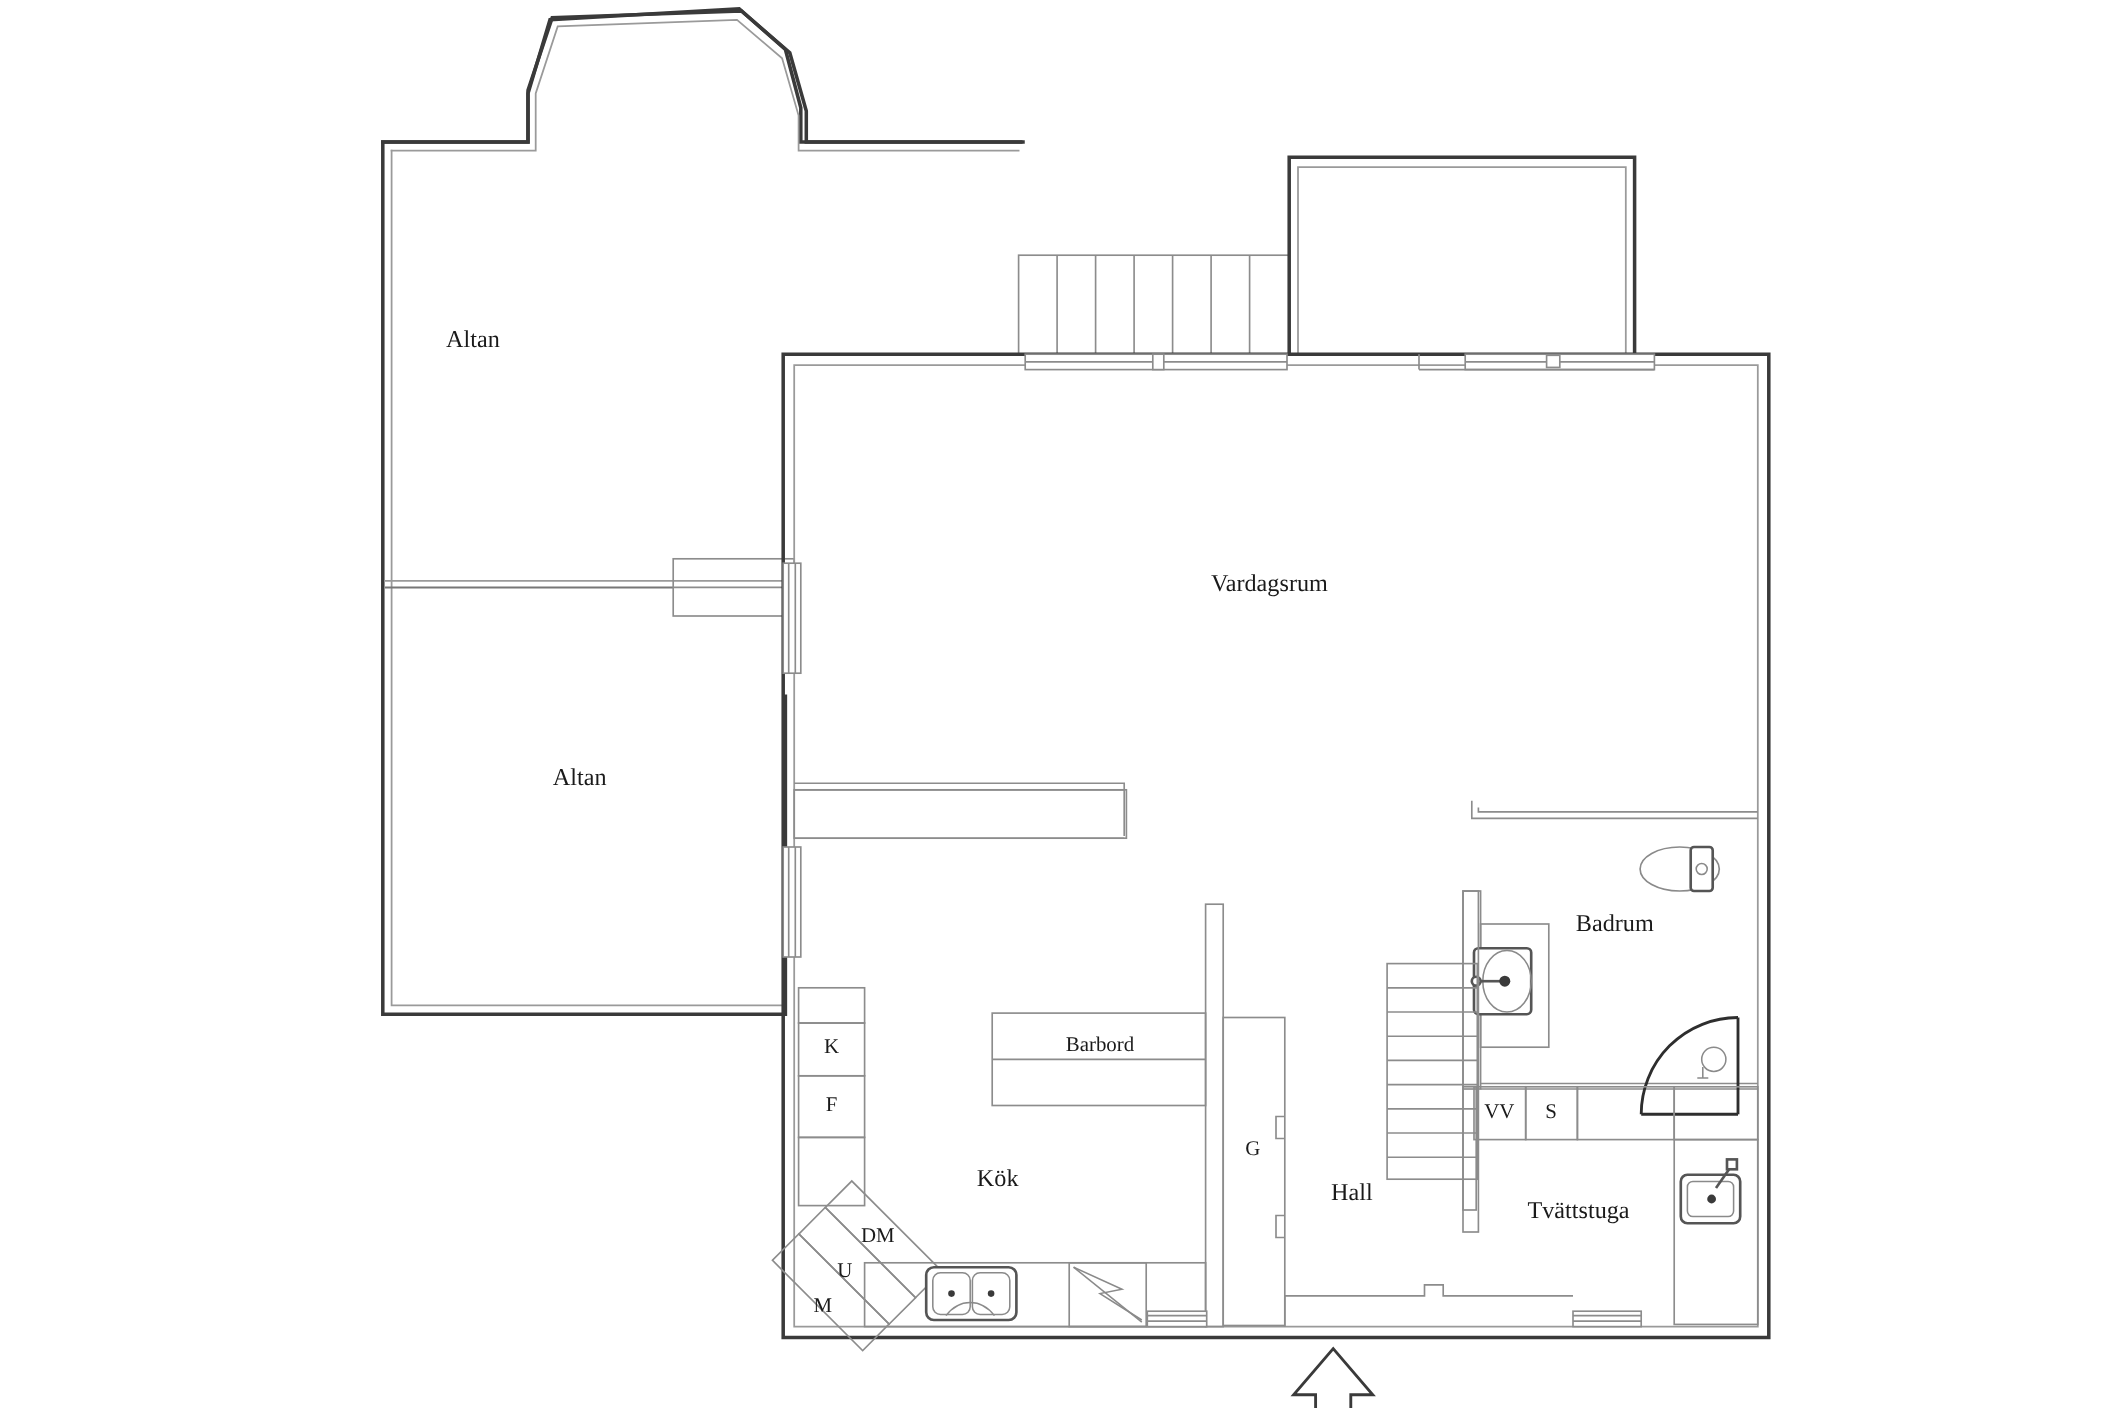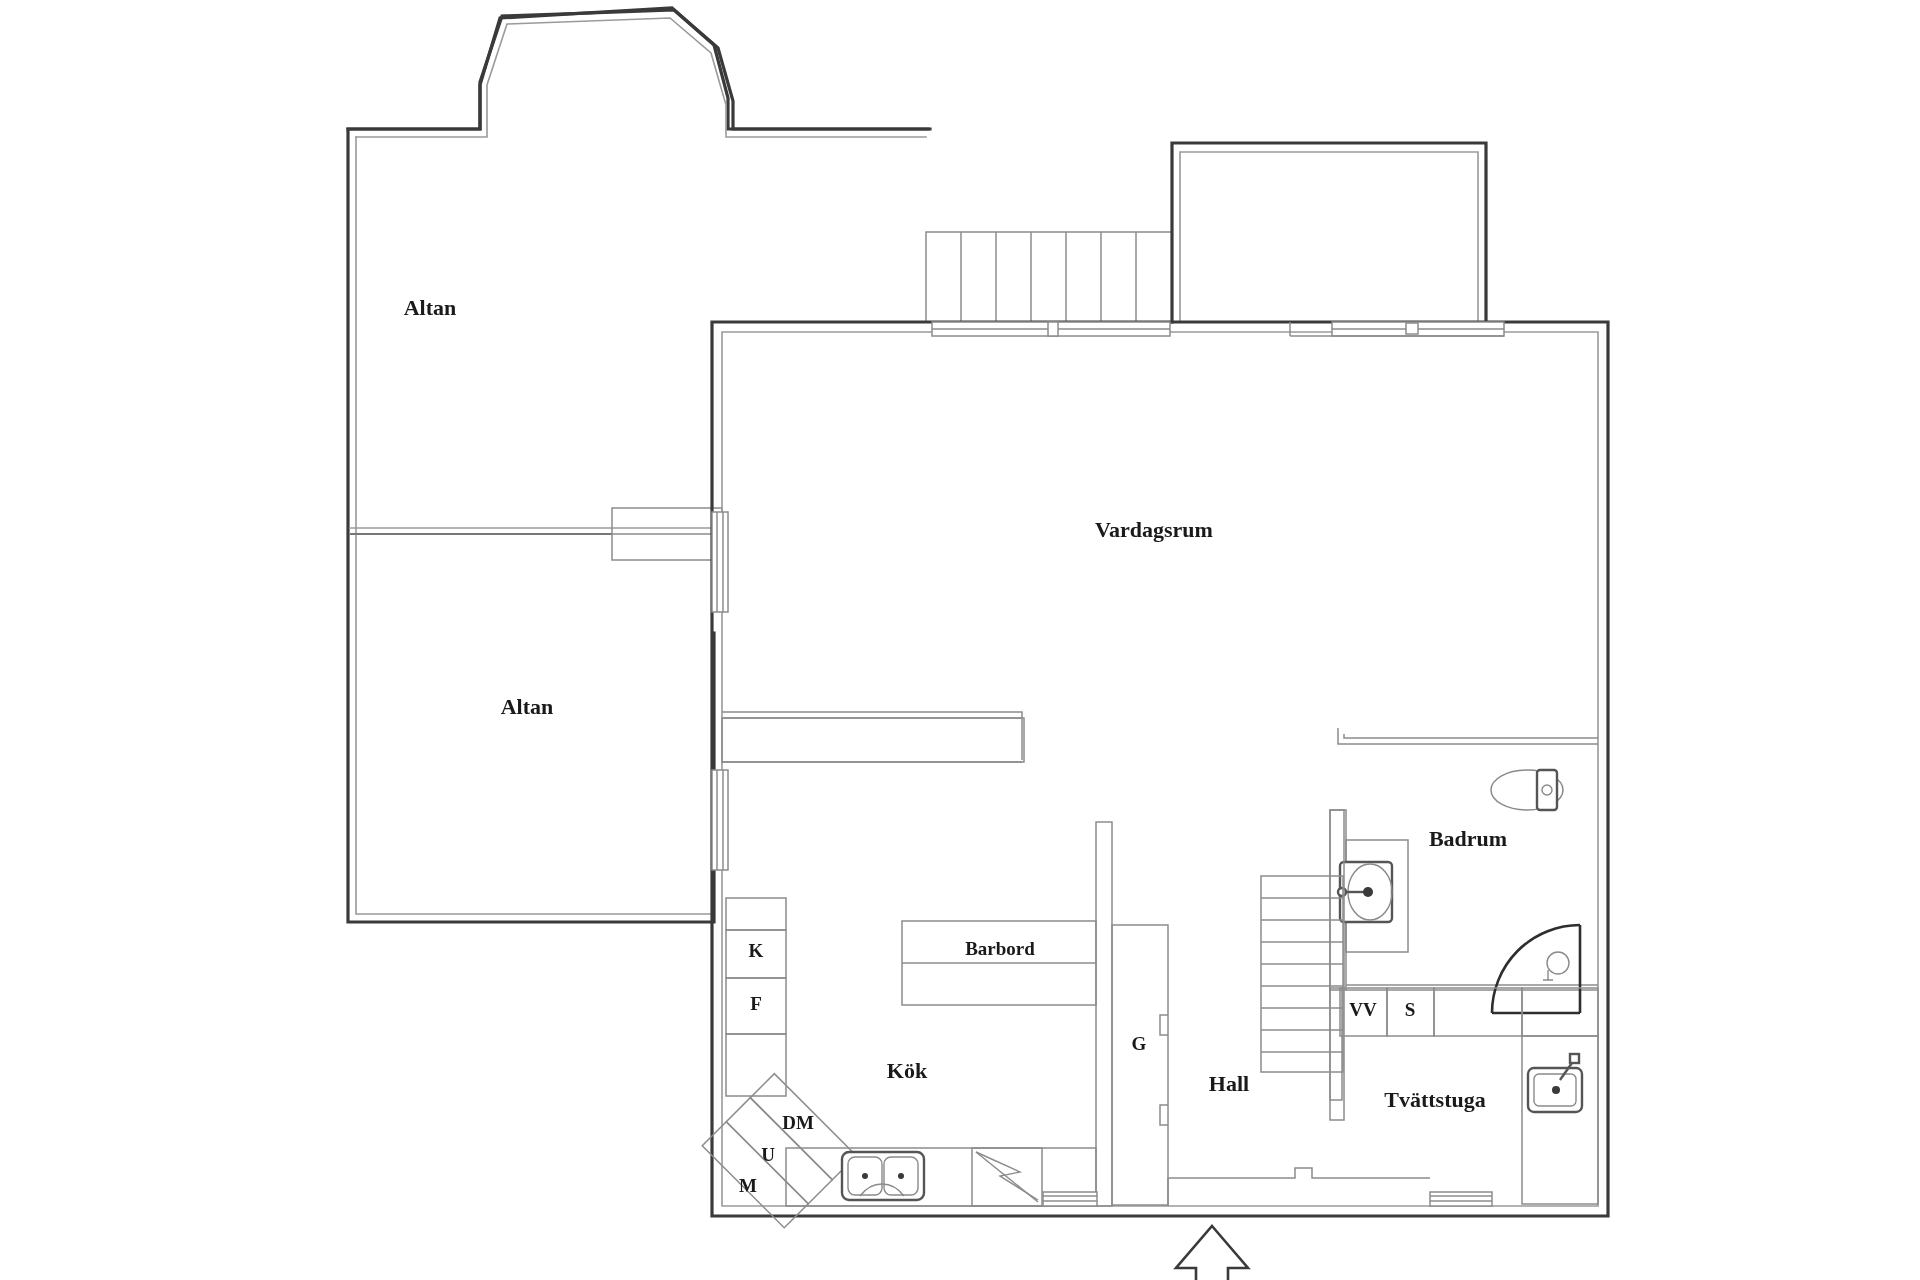--- a/index.html
+++ b/index.html
@@ -10,21 +10,20 @@
     width: 1920px;
     height: 1280px;
     overflow: hidden;
     font-family: "Liberation Serif", "DejaVu Serif", serif;
   }
   #floorplan-root {
     position: relative;
     width: 1920px;
     height: 1280px;
     background: #ffffff;
-    font-weight: bold;
   }
   svg#plan {
     display: block;
     width: 1920px;
     height: 1280px;
     background: #ffffff;
   }
   .wall-outer   { fill: none; stroke: #3a3a3a; stroke-width: 3.2; stroke-linejoin: miter; stroke-linecap: square; }
   .wall-inner   { fill: none; stroke: #9a9a9a; stroke-width: 1.6; stroke-linejoin: miter; stroke-linecap: square; }
   .wall-thin    { fill: none; stroke: #8c8c8c; stroke-width: 1.5; stroke-linejoin: miter; }

